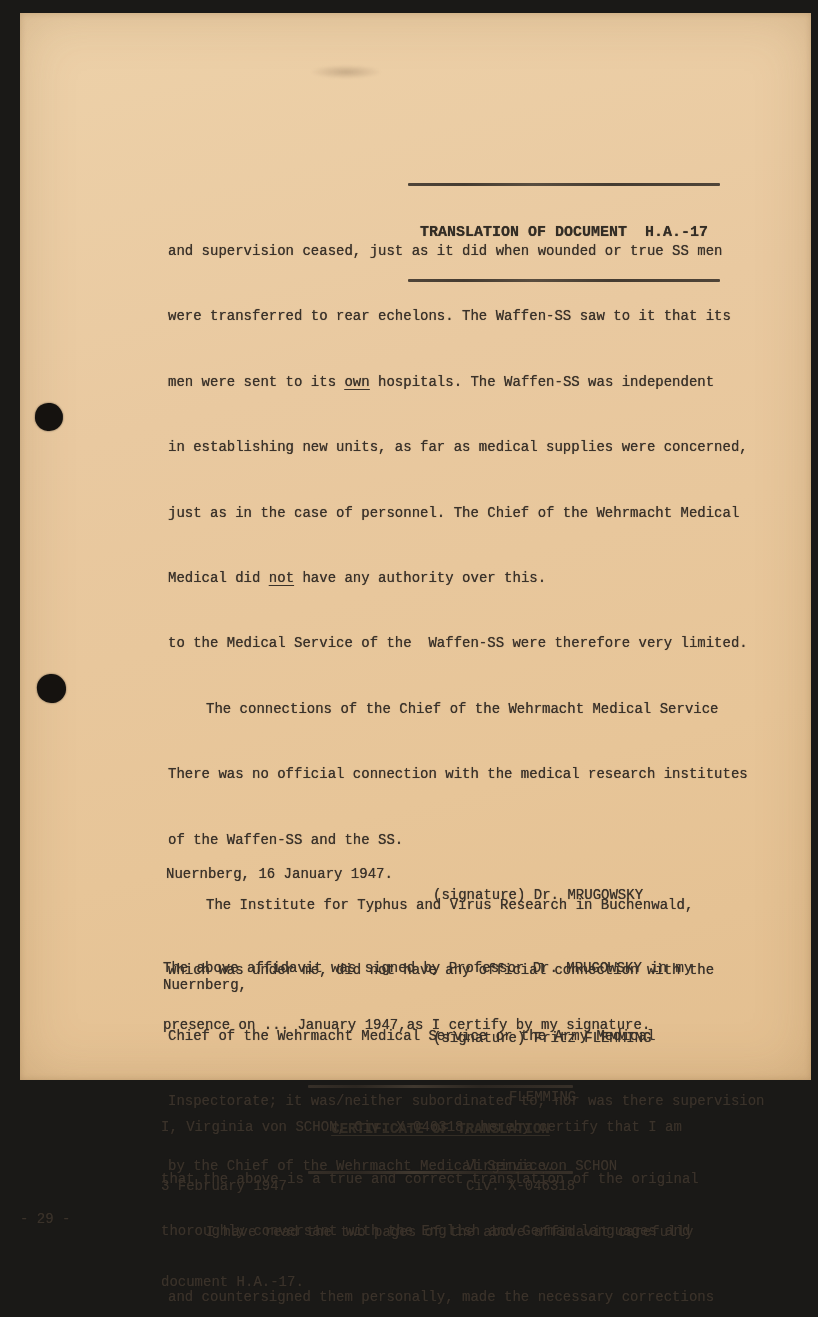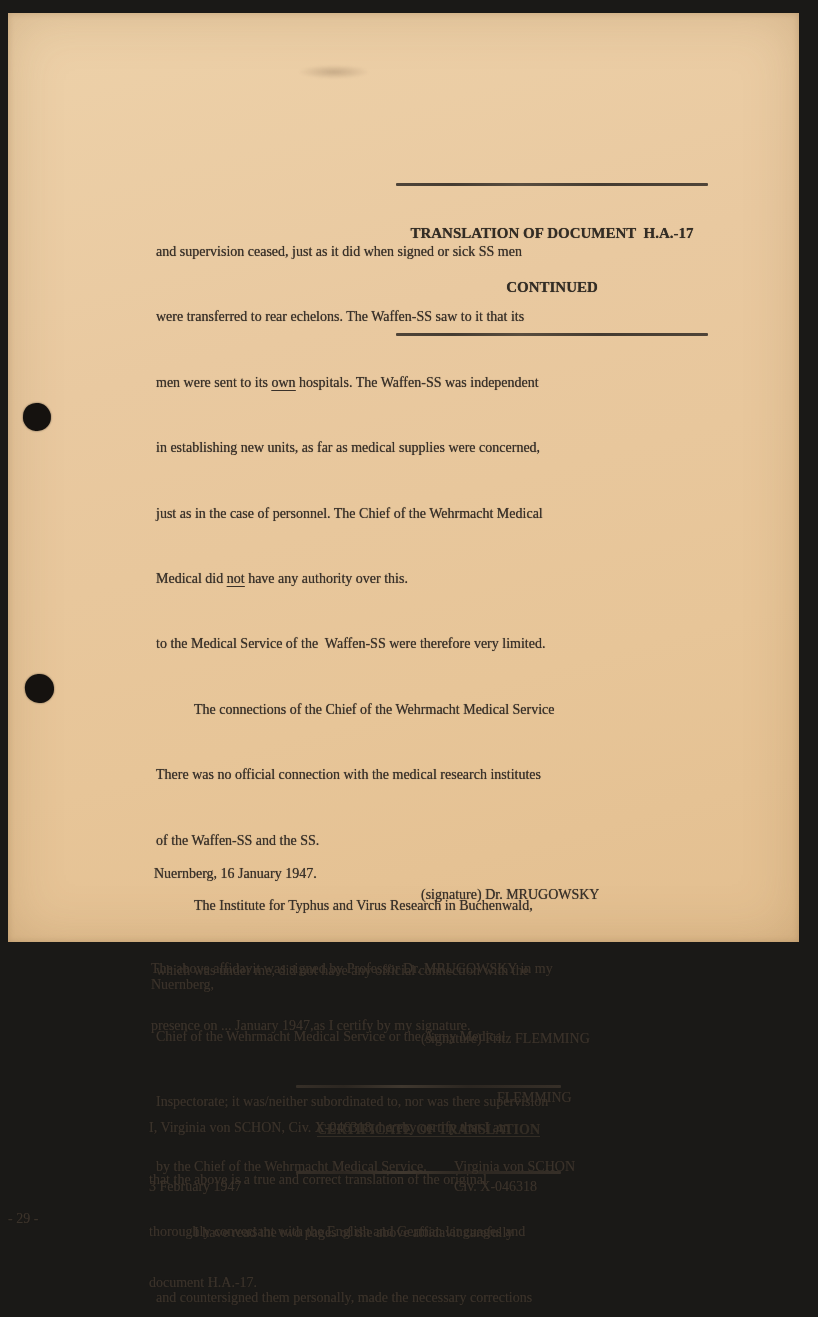--- a/index.html
+++ b/index.html
@@ -9,28 +9,27 @@
   body {
     width: 818px;
     height: 1317px;
     background: #1a1917;
     position: relative;
     overflow: hidden;
     font-family: "Liberation Mono", "DejaVu Sans Mono", monospace;
   }
   .paper {
     position: absolute;
-    left: 8px;
+    left: 20px;
     top: 13px;
     width: 791px;
-    height: 929px;
+    height: 1067px;
     background: linear-gradient(165deg, #edd1a9 0%, #e9c9a0 35%, #e7c598 70%, #e3bf90 100%);
     box-shadow: inset 0 0 55px rgba(125, 85, 40, 0.22), inset 0 0 6px rgba(110, 75, 35, 0.25);
     color: #3a322a;
-    font-family: Liberation Serif, serif;
   }
   .smudge {
     position: absolute;
     left: 290px;
     top: 52px;
     width: 72px;
     height: 14px;
     background: radial-gradient(ellipse at center, rgba(130,105,80,0.35), rgba(130,105,80,0) 70%);
     filter: blur(1px);
   }
@@ -179,26 +178,25 @@
 
 <div class="paper">
 
   <div class="smudge"></div>
   <div class="hole hole1"></div>
   <div class="hole hole2"></div>
 
   <div class="doc-header typewriter">
     <div class="rule rule-top"></div>
     <div class="hline">TRANSLATION OF DOCUMENT  H.A.-17</div>
-    <div class="hline">CONTINUED</div>
     <div class="rule rule-bottom"></div>
   </div>
 
   <div class="body-lines typewriter">
-    <div class="bline">and supervision ceased, just as it did when signed or sick SS men</div>
+    <div class="bline">and supervision ceased, just as it did when wounded or true SS men</div>
     <div class="bline">were transferred to rear echelons. The Waffen-SS saw to it that its</div>
     <div class="bline"><span>men were sent to its </span><span class="u">own</span><span> hospitals. The Waffen-SS was independent</span></div>
     <div class="bline">in establishing new units, as far as medical supplies were concerned,</div>
     <div class="bline">just as in the case of personnel. The Chief of the Wehrmacht Medical</div>
     <div class="bline"><span>Medical did </span><span class="u">not</span><span> have any authority over this.</span></div>
     <div class="bline">to the Medical Service of the  Waffen-SS were therefore very limited.</div>
     <div class="bline indent">The connections of the Chief of the Wehrmacht Medical Service</div>
     <div class="bline">There was no official connection with the medical research institutes</div>
     <div class="bline">of the Waffen-SS and the SS.</div>
     <div class="bline indent">The Institute for Typhus and Virus Research in Buchenwald,</div>

